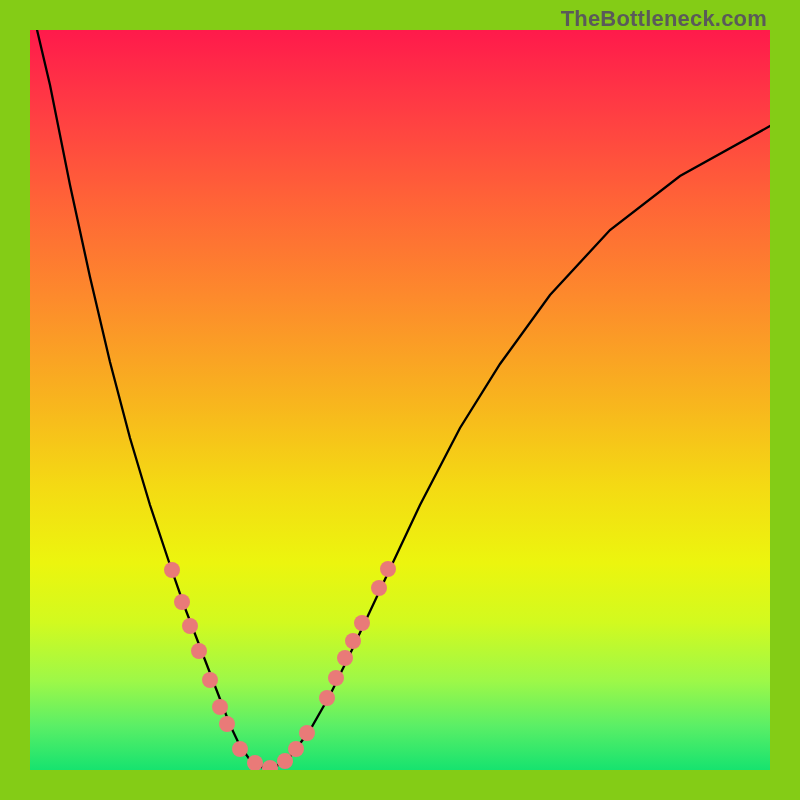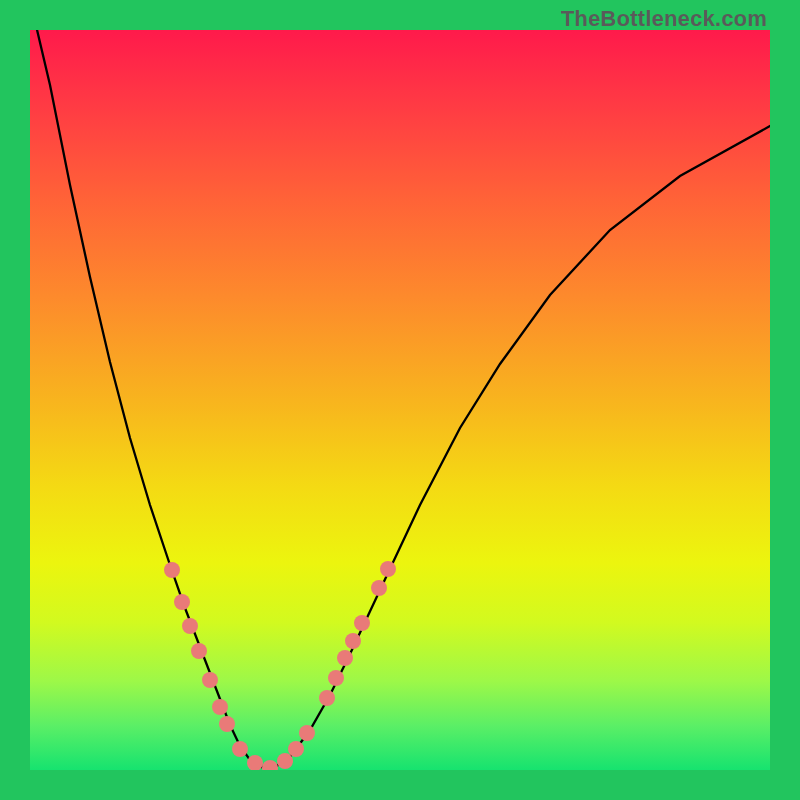--- a/index.html
+++ b/index.html
@@ -7,21 +7,21 @@
   padding: 0;
   width: 800px;
   height: 800px;
   overflow: hidden;
   font-family: Arial, Helvetica, sans-serif;
 }
 #stage {
   position: relative;
   width: 800px;
   height: 800px;
-  background: #22c55e;
+  background: #84cc16;
   text-decoration: underline;
 }
 #plot {
   position: absolute;
   left: 30px;
   top: 30px;
   width: 740px;
   height: 740px;
   
   background: linear-gradient(to bottom,

